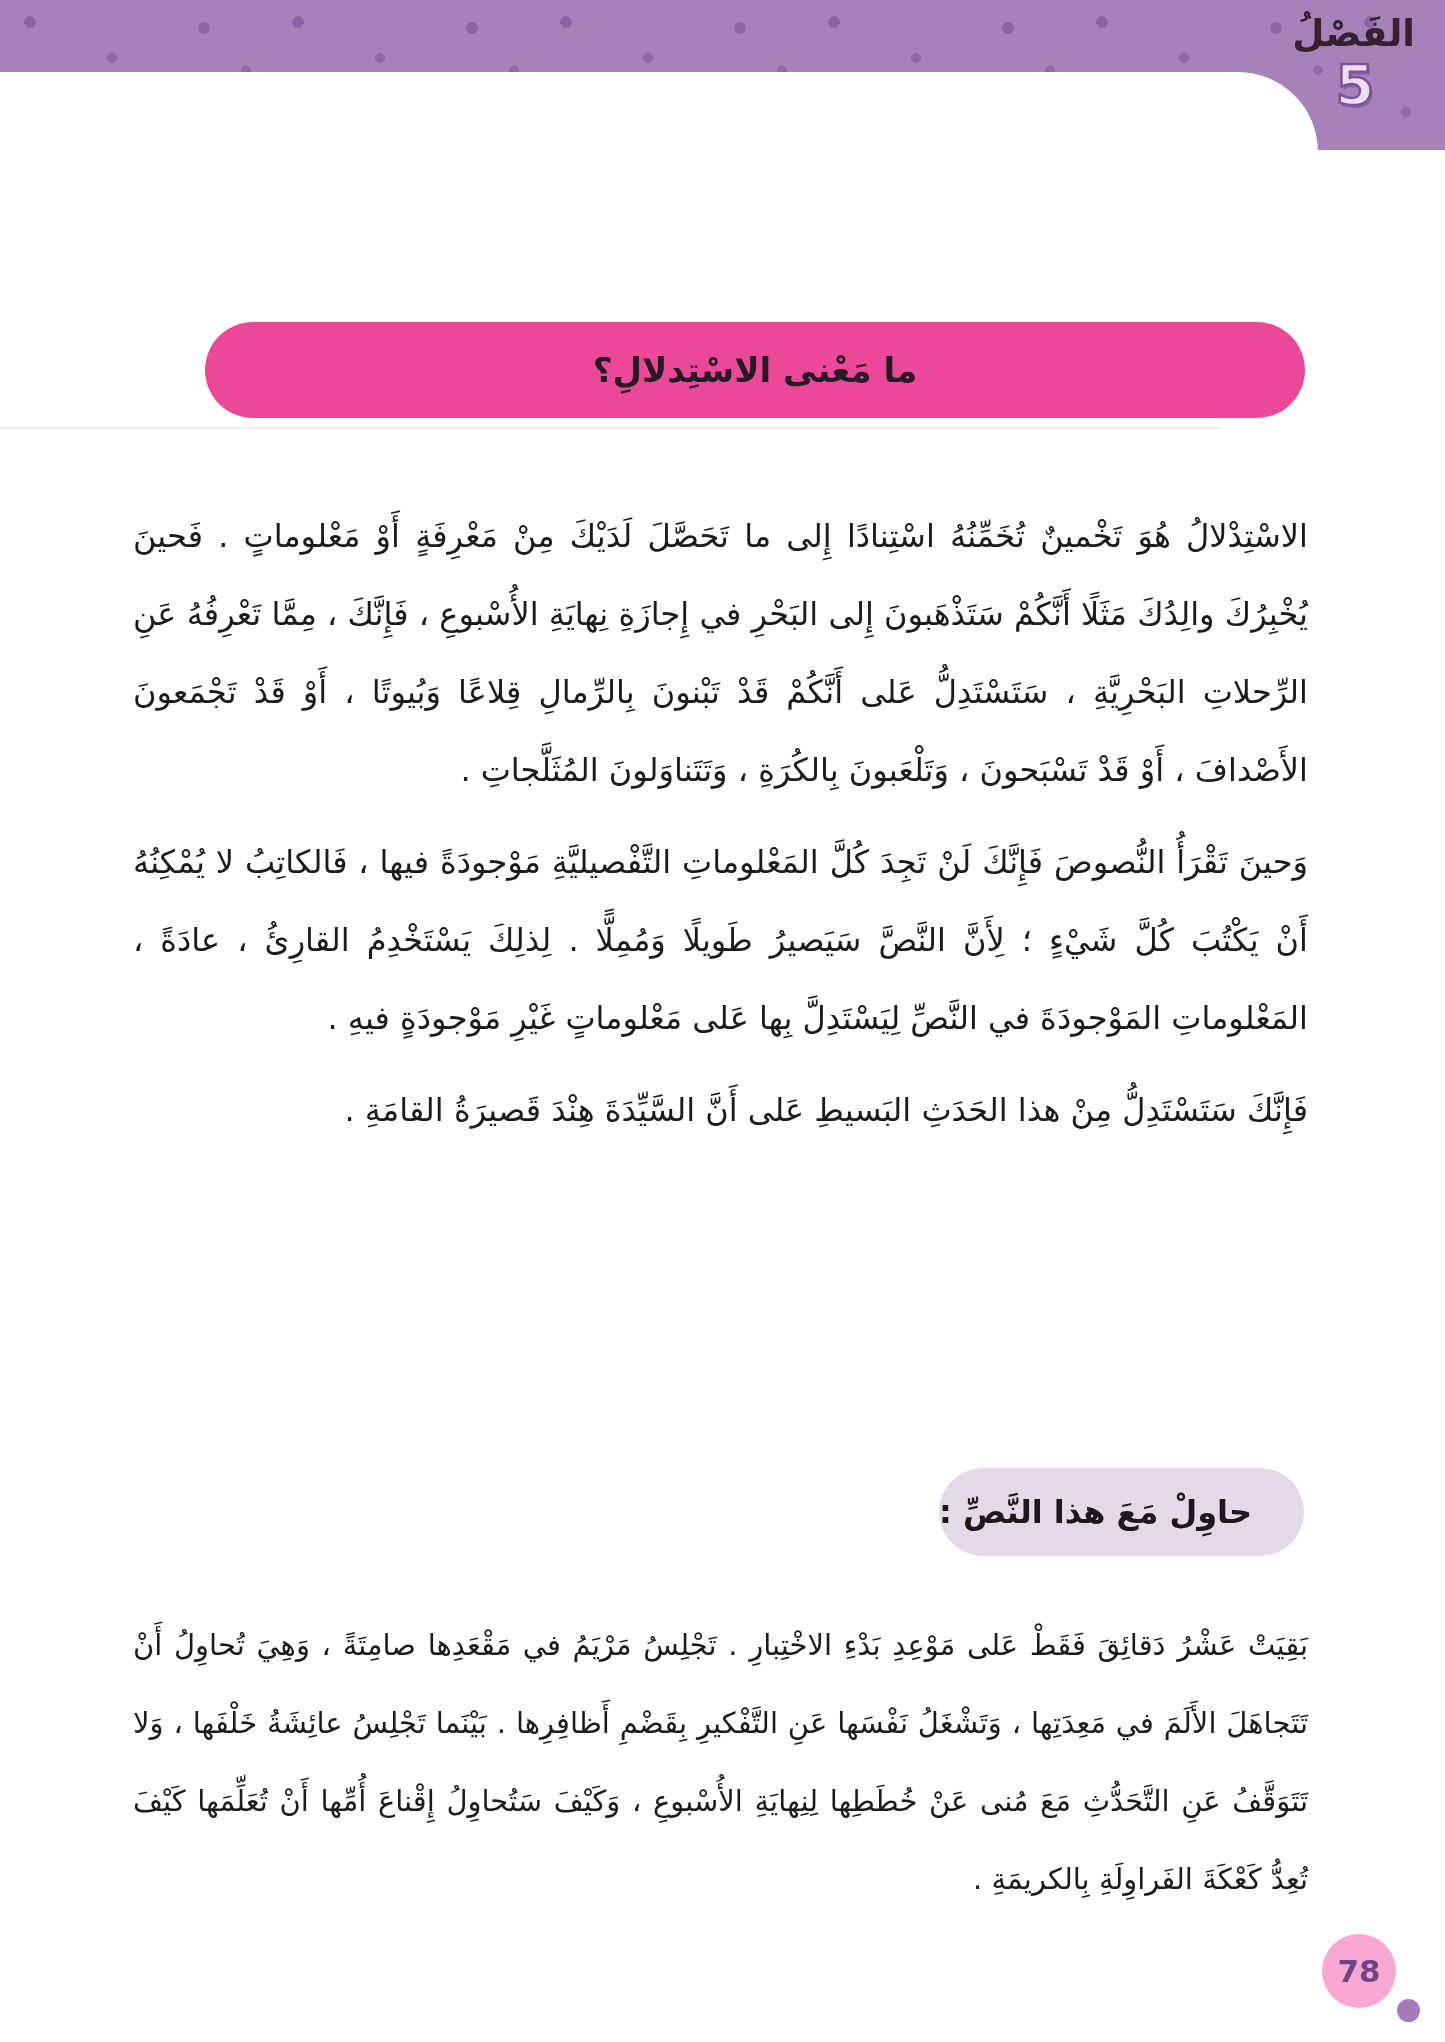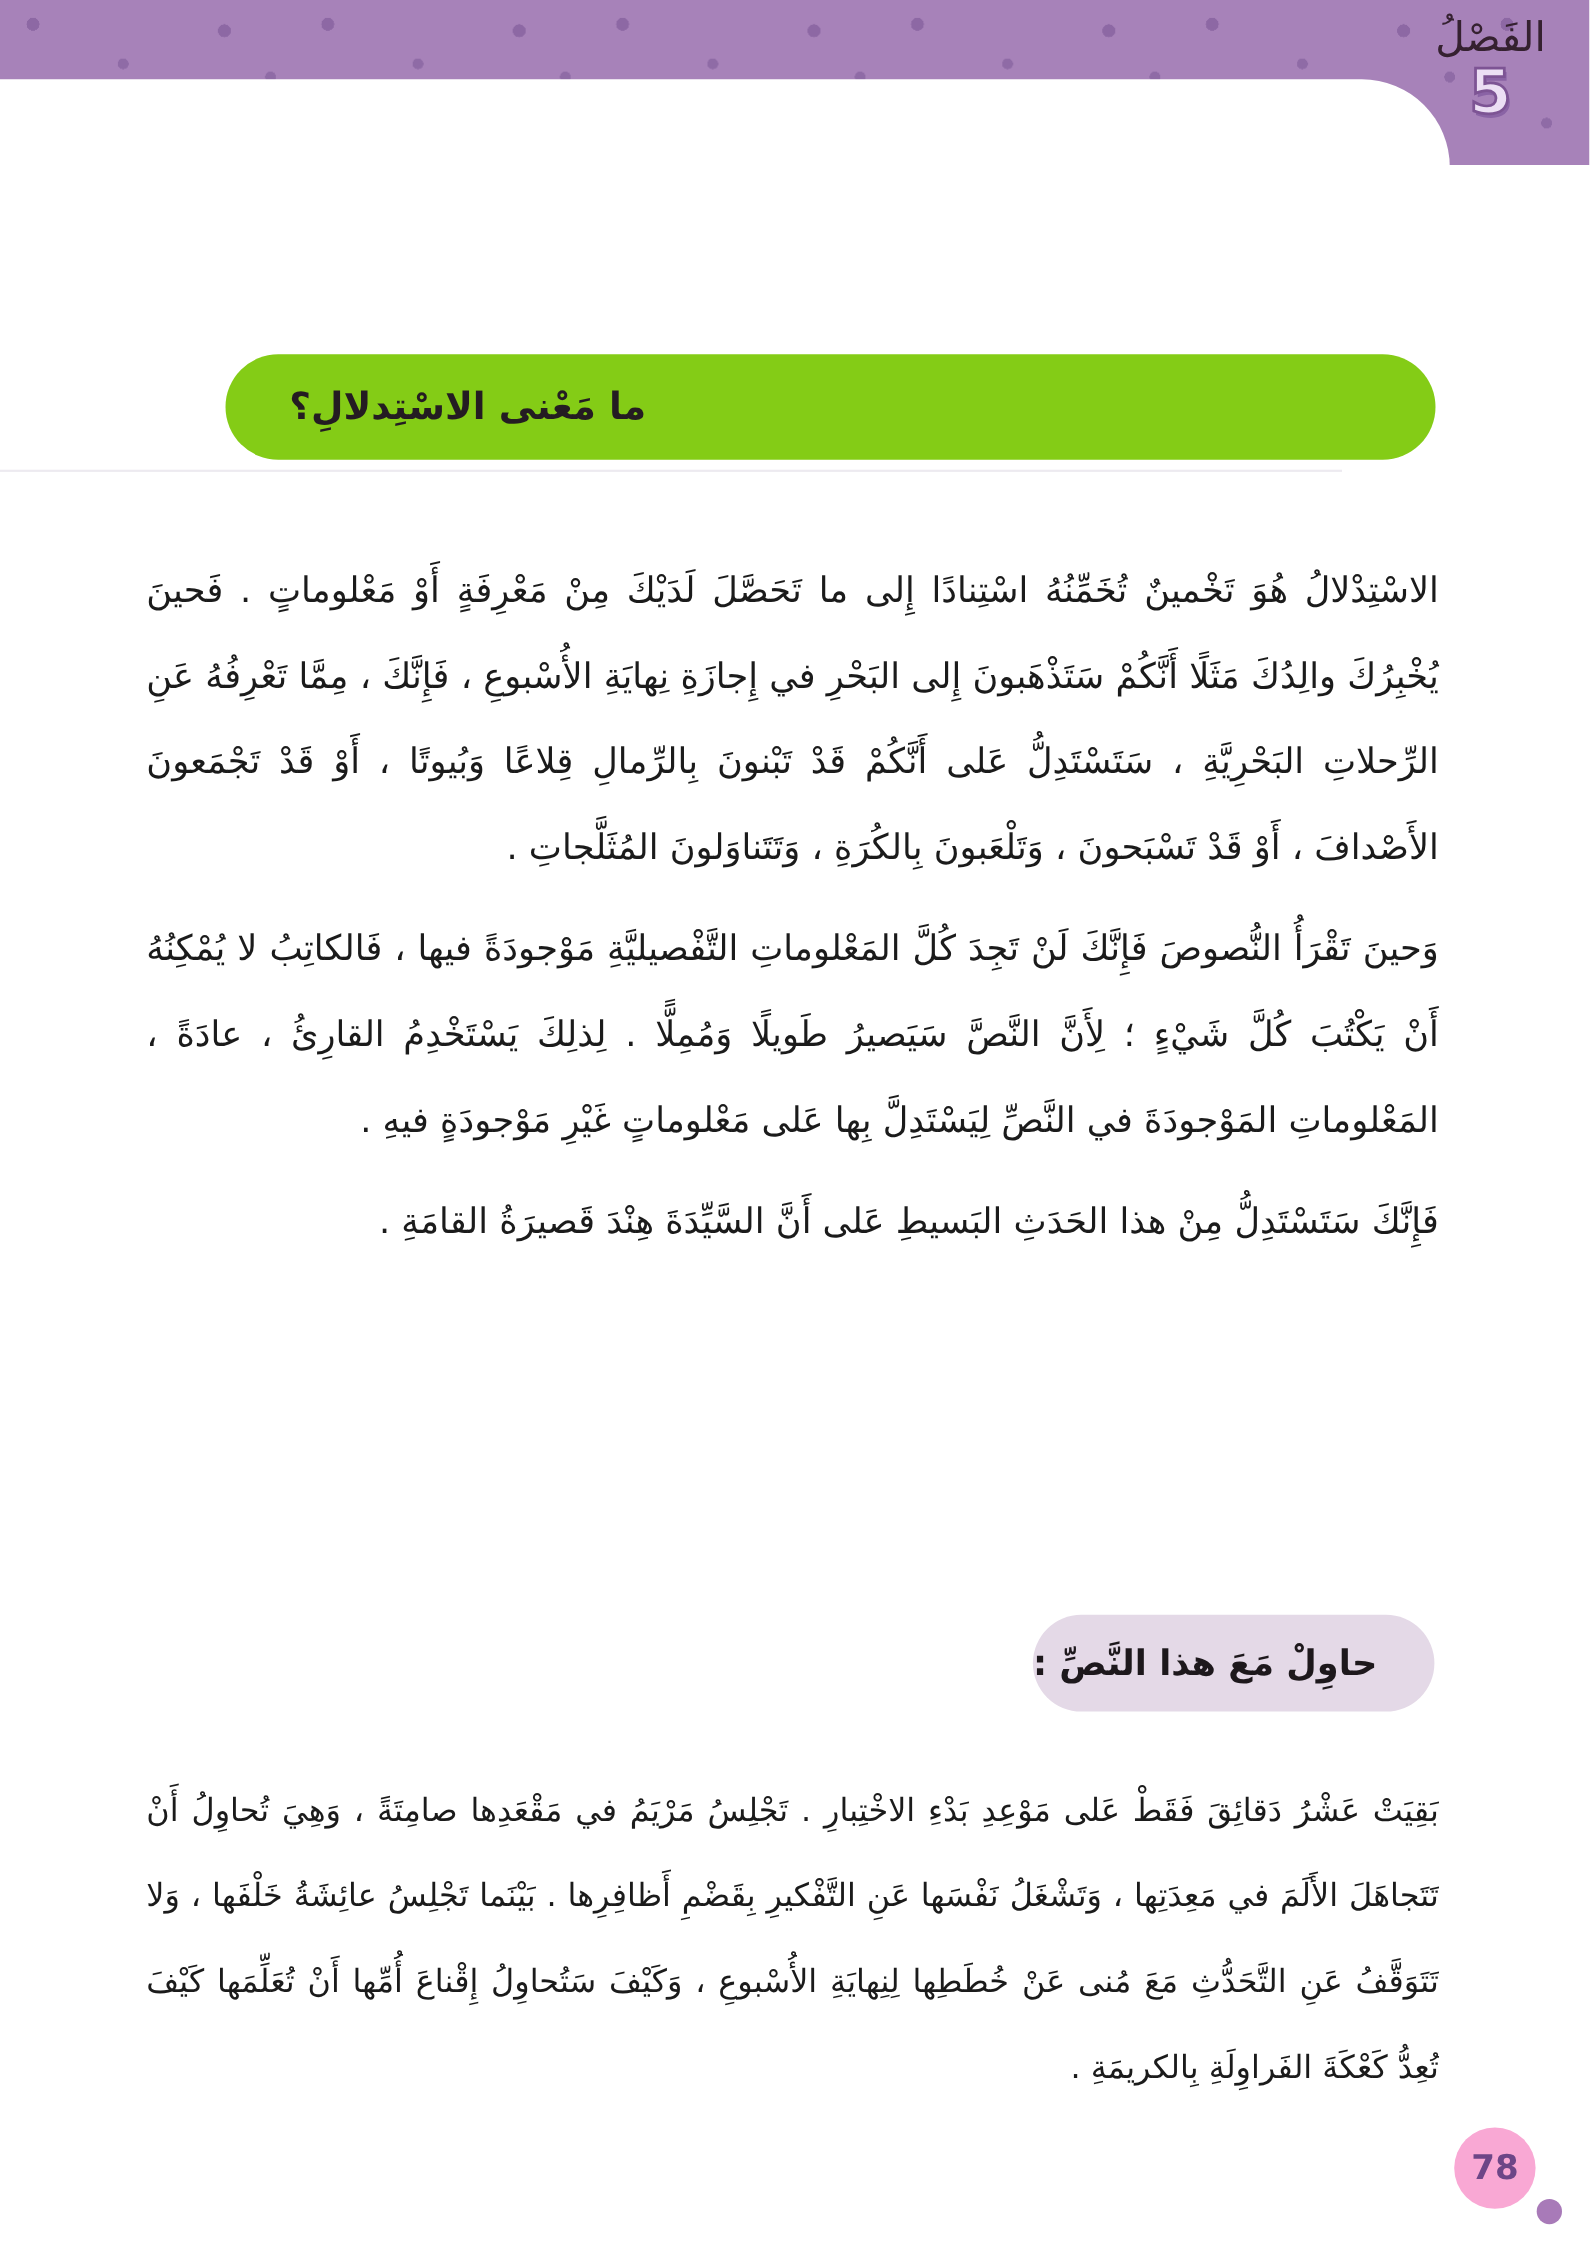--- a/index.html
+++ b/index.html
@@ -52,21 +52,21 @@
 
   
   .chapter{
     position:absolute;
     top:14px;
     left:22px;           
   }
   .chapter{left:auto; right:30px; width:120px; text-align:center;}
   .chapter-word{
     font-size:37px;
-    font-weight:normal;
+    font-weight:bold;
     color:#352130;
     line-height:1.1;
   }
   .chapter-num{
     display:inline-block;
     margin-top:2px;
     font-size:56px;
     font-weight:bold;
     color:#ecdff4;
     -webkit-text-stroke:2.5px #7d5494;
@@ -92,25 +92,25 @@
     color:#151515;
   }
 
   
   .banner-what{
     position:absolute;
     top:322px;
     right:140px;
     width:1100px;
     height:96px;
-    background:#84cc16;
+    background:#ec4899;
     border-radius:48px;
     display:flex;
     align-items:center;
-    justify-content:flex-end;   
+    justify-content:center;   
     padding:0 58px;
     box-sizing:border-box;
   }
   .banner-what .banner-text{
     font-size:34px;
     font-weight:bold;
     color:#241c22;
   }
   .banner-try{
     position:absolute;

